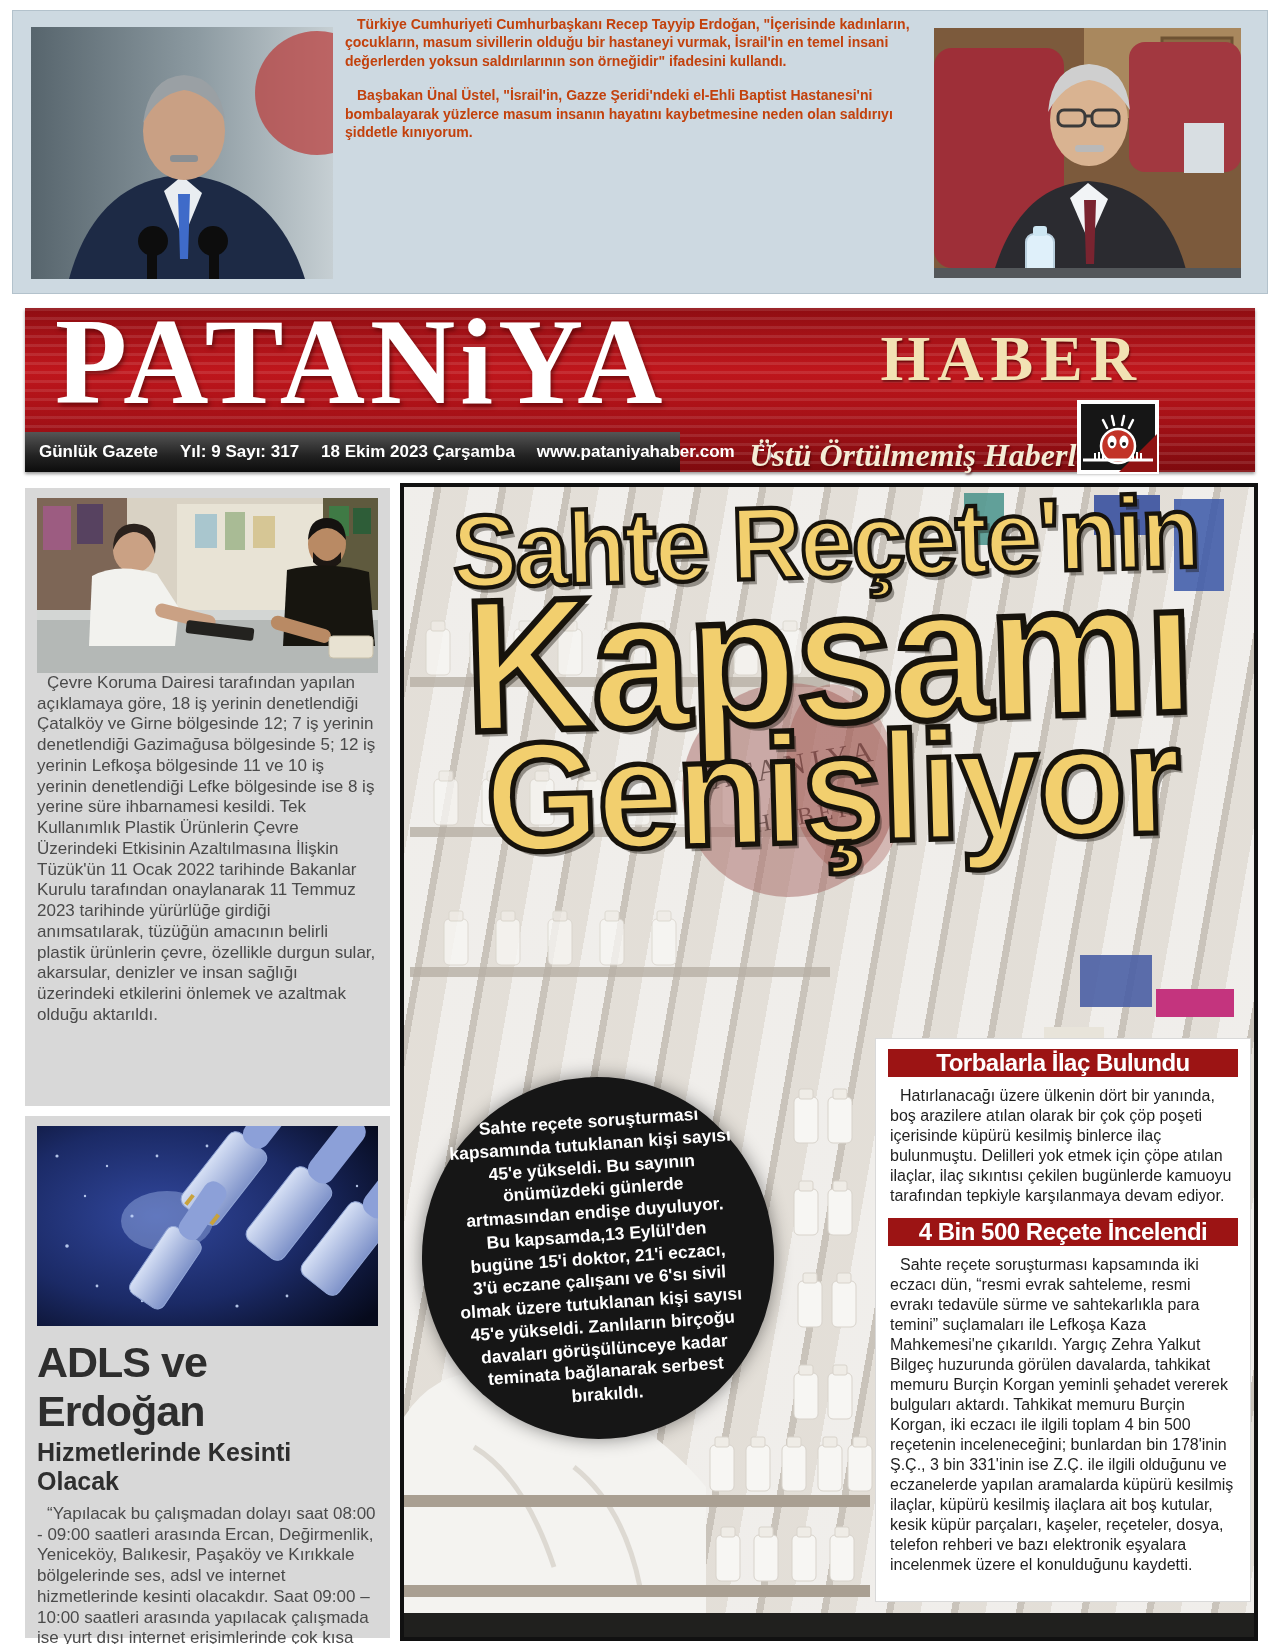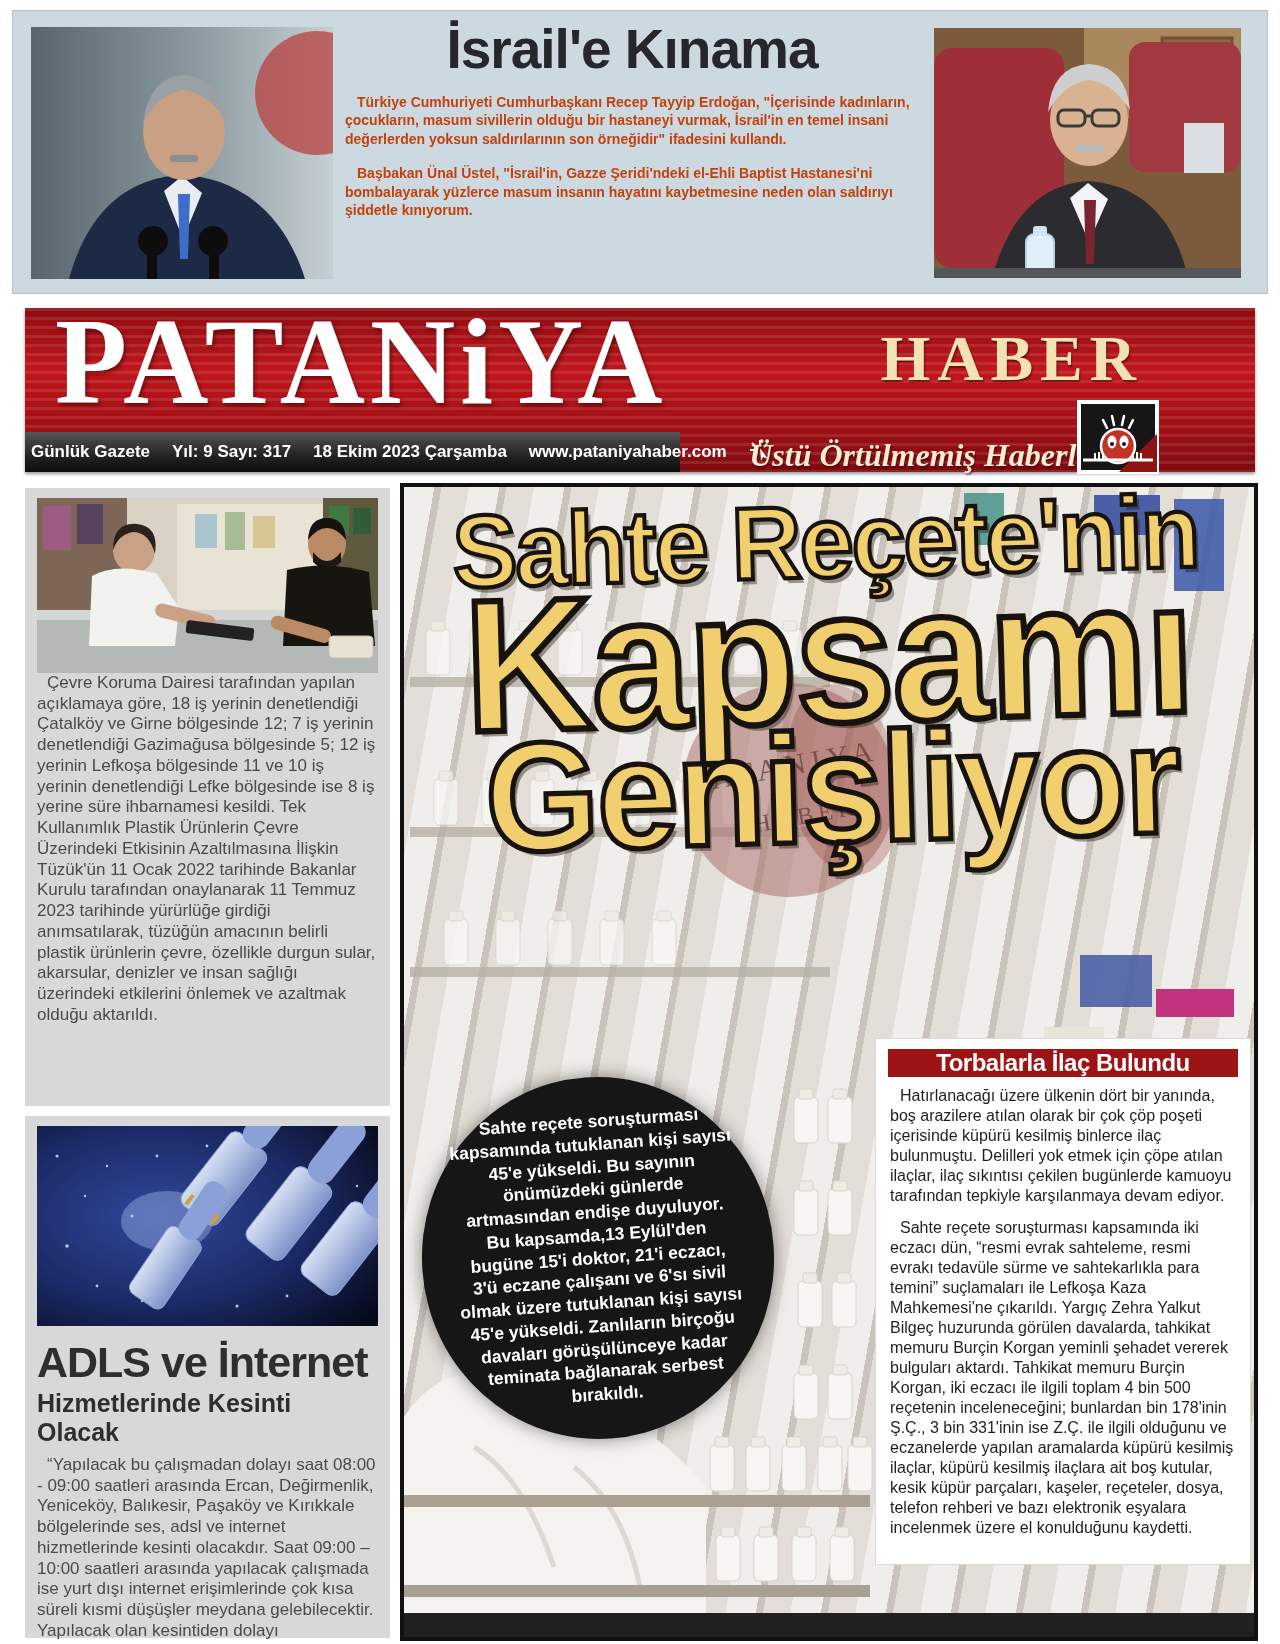--- a/index.html
+++ b/index.html
@@ -24,21 +24,21 @@
   .masthead::before{content:"";position:absolute;inset:0;
             background:repeating-linear-gradient(180deg,rgba(255,255,255,.10) 0 3px,rgba(0,0,0,0) 3px 9px);}
   .mh-title{position:absolute;left:30px;top:-14px;font-family:"Liberation Serif",serif;
             font-weight:bold;font-size:118px;color:#ffffff;letter-spacing:5px;
             transform:scaleY(1.04);text-shadow:2px 3px 4px rgba(60,0,0,.55);}
   .mh-haber{position:absolute;right:112px;top:14px;font-family:"Liberation Serif",serif;
             font-weight:bold;font-size:64px;color:#f2e2b4;letter-spacing:7px;
             text-shadow:1px 2px 2px rgba(60,0,0,.6);}
   .mh-strip-dark{position:absolute;left:0;bottom:0;width:655px;height:40px;
             background:linear-gradient(180deg,#555 0%,#222 60%,#0c0c0c 100%);
-            display:flex;align-items:center;padding:0 6px;box-sizing:border-box;
+            display:flex;align-items:center;padding:0 14px;box-sizing:border-box;
             color:#fff;font-weight:bold;font-size:17px;white-space:nowrap;}
   .mh-strip-dark span{margin-right:22px;}
   .mh-strip-dark span:last-of-type{margin-right:6px;}
   .mh-tagline{position:absolute;left:648px;bottom:-2px;width:430px;text-align:right;
             font-family:"Liberation Serif",serif;font-style:italic;font-weight:bold;
             font-size:32px;color:#f5ecd6;text-shadow:1px 2px 2px rgba(60,0,0,.6);}
   .mh-logo{position:absolute;right:96px;top:92px;width:82px;height:74px;}
   .click-ic{display:inline-block;vertical-align:-3px;}
 
   
@@ -113,21 +113,20 @@
         <ellipse cx="153" cy="104" rx="41" ry="49" fill="#c9a084"></ellipse>
         <path d="M112,96 Q118,50 153,48 Q188,50 194,92 Q176,66 153,63 Q127,67 112,96" fill="#9aa0a4"></path>
         <rect x="139" y="128" width="28" height="7" rx="3" fill="#8a8f93"></rect>
         <circle cx="122" cy="214" r="15" fill="#0d0d0d"></circle>
         <circle cx="182" cy="214" r="15" fill="#0d0d0d"></circle>
         <rect x="116" y="226" width="10" height="26" fill="#0d0d0d"></rect>
         <rect x="178" y="226" width="10" height="26" fill="#0d0d0d"></rect>
       </svg>
     </div>
     <div class="banner-center">
-      <div class="banner-headline">İsrail'e Kınama</div>
       <p class="banner-p">Türkiye Cumhuriyeti Cumhurbaşkanı Recep Tayyip Erdoğan, "İçerisinde kadınların, çocukların, masum sivillerin olduğu bir hastaneyi vurmak, İsrail'in en temel insani değerlerden yoksun saldırılarının son örneğidir" ifadesini kullandı.</p>
       <p class="banner-p">Başbakan Ünal Üstel, "İsrail'in, Gazze Şeridi'ndeki el-Ehli Baptist Hastanesi'ni bombalayarak yüzlerce masum insanın hayatını kaybetmesine neden olan saldırıyı şiddetle kınıyorum.</p>
     </div>
     <div class="banner-photo-right">
       <svg width="307" height="250" viewBox="0 0 307 250">
         <rect width="307" height="250" fill="#7c5a3c"></rect>
         <rect x="150" y="0" width="157" height="90" fill="#a9885e"></rect>
         <rect x="228" y="10" width="70" height="78" fill="#8a6a44" stroke="#6e5233" stroke-width="3"></rect>
         <rect x="0" y="20" width="130" height="220" rx="18" fill="#9e2f38"></rect>
         <rect x="195" y="14" width="112" height="130" rx="16" fill="#a23840"></rect>
@@ -282,21 +281,21 @@
         <g transform="rotate(38 310 130)">
           <rect x="280" y="80" width="46" height="92" rx="9" fill="url(#cbl)" stroke="#93a7d6"></rect>
           <rect x="288" y="10" width="28" height="74" rx="12" fill="#8ca0d8"></rect>
         </g>
         <g transform="rotate(34 130 150)">
           <rect x="104" y="104" width="40" height="80" rx="8" fill="url(#cbl)" stroke="#93a7d6"></rect>
           <rect x="111" y="44" width="24" height="64" rx="10" fill="#8ca0d8"></rect>
         </g>
       </svg>
     </div>
-    <h2 class="art-headline-big">ADLS ve İnternet</h2>
+    <h2 class="art-headline-big">ADLS ve Erdoğan</h2>
     <h3 class="art-headline-sub">Hizmetlerinde Kesinti Olacak</h3>
     <div class="art-body">
       <p>“Yapılacak bu çalışmadan dolayı saat 08:00 - 09:00 saatleri arasında Ercan, Değirmenlik, Yeniceköy, Balıkesir, Paşaköy ve Kırıkkale bölgelerinde ses, adsl ve internet hizmetlerinde kesinti olacakdır. Saat 09:00 – 10:00 saatleri arasında yapılacak çalışmada ise yurt dışı internet erişimlerinde çok kısa süreli kısmi düşüşler meydana gelebilecektir. Yapılacak olan kesintiden dolayı abonelerimizden anlayış bekler gerekli tedbirlerin alınmasını önemle rica ederiz.”</p>
     </div>
   </article>
 
   <section class="main-box">
 
     <svg class="main-bg" width="850" height="1150" viewBox="0 0 850 1150" preserveAspectRatio="none">
       <defs>
@@ -378,17 +377,18 @@
       <div class="hl hl3">Genişliyor</div>
     </div>
 
     <div class="story-circle">
       <div>Sahte reçete soruşturması kapsamında tutuklanan kişi sayısı 45'e yükseldi. Bu sayının önümüzdeki günlerde artmasından endişe duyuluyor. Bu kapsamda,13 Eylül'den bugüne 15'i doktor, 21'i eczacı, 3'ü eczane çalışanı ve 6'sı sivil olmak üzere tutuklanan kişi sayısı 45'e yükseldi. Zanlıların birçoğu davaları görüşülünceye kadar teminata bağlanarak serbest bırakıldı.</div>
     </div>
 
     <div class="panel">
       <div class="panel-header">Torbalarla İlaç Bulundu</div>
       <p class="panel-body">Hatırlanacağı üzere ülkenin dört bir yanında, boş arazilere atılan olarak bir çok çöp poşeti içerisinde küpürü kesilmiş binlerce ilaç bulunmuştu. Delilleri yok etmek için çöpe atılan ilaçlar, ilaç sıkıntısı çekilen bugünlerde kamuoyu tarafından tepkiyle karşılanmaya devam ediyor.</p>
+      <div class="panel-header second">4 Bin 500 Reçete İncelendi</div>
       <p class="panel-body">Sahte reçete soruşturması kapsamında iki eczacı dün, “resmi evrak sahteleme, resmi evrakı tedavüle sürme ve sahtekarlıkla para temini” suçlamaları ile Lefkoşa Kaza Mahkemesi'ne çıkarıldı. Yargıç Zehra Yalkut Bilgeç huzurunda görülen davalarda, tahkikat memuru Burçin Korgan yeminli şehadet vererek bulguları aktardı. Tahkikat memuru Burçin Korgan, iki eczacı ile ilgili toplam 4 bin 500 reçetenin inceleneceğini; bunlardan bin 178'inin Ş.Ç., 3 bin 331'inin ise Z.Ç. ile ilgili olduğunu ve eczanelerde yapılan aramalarda küpürü kesilmiş ilaçlar, küpürü kesilmiş ilaçlara ait boş kutular, kesik küpür parçaları, kaşeler, reçeteler, dosya, telefon rehberi ve bazı elektronik eşyalara incelenmek üzere el konulduğunu kaydetti.</p>
     </div>
   </section>
 
 </div>
 
 </body></html>

